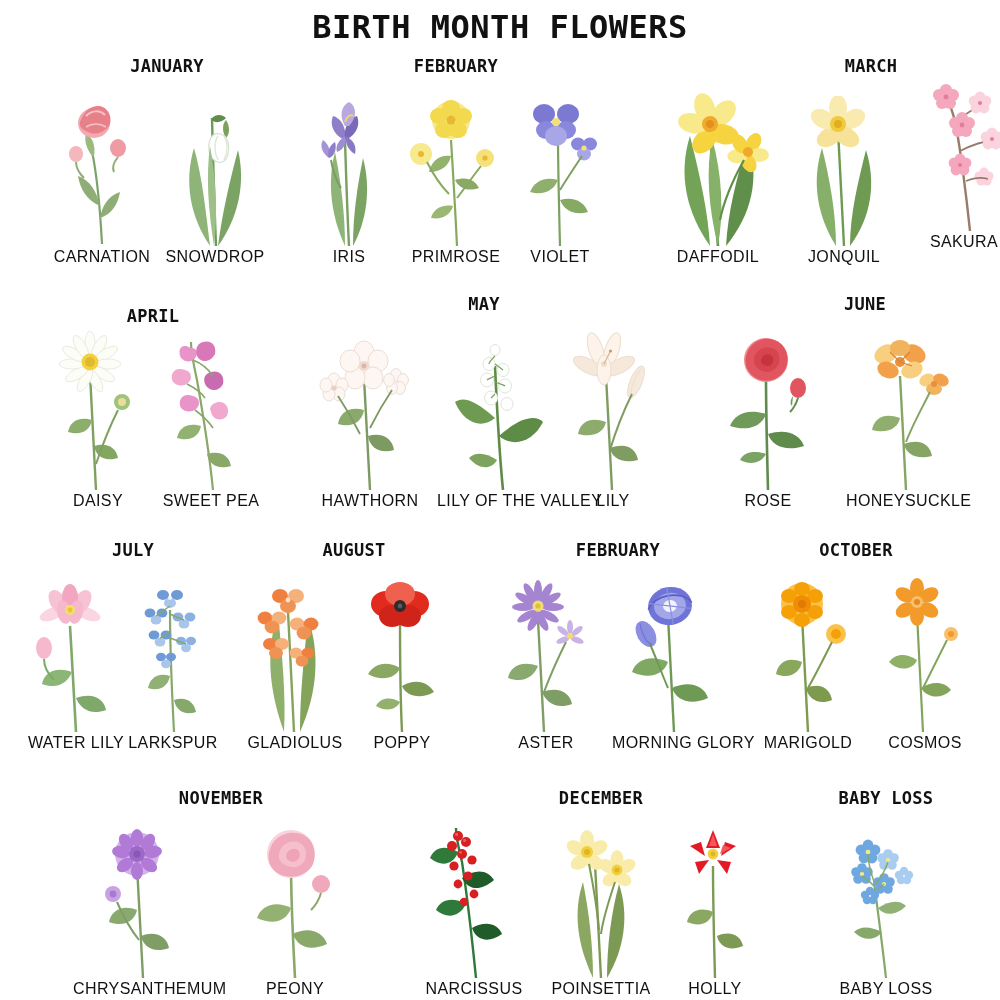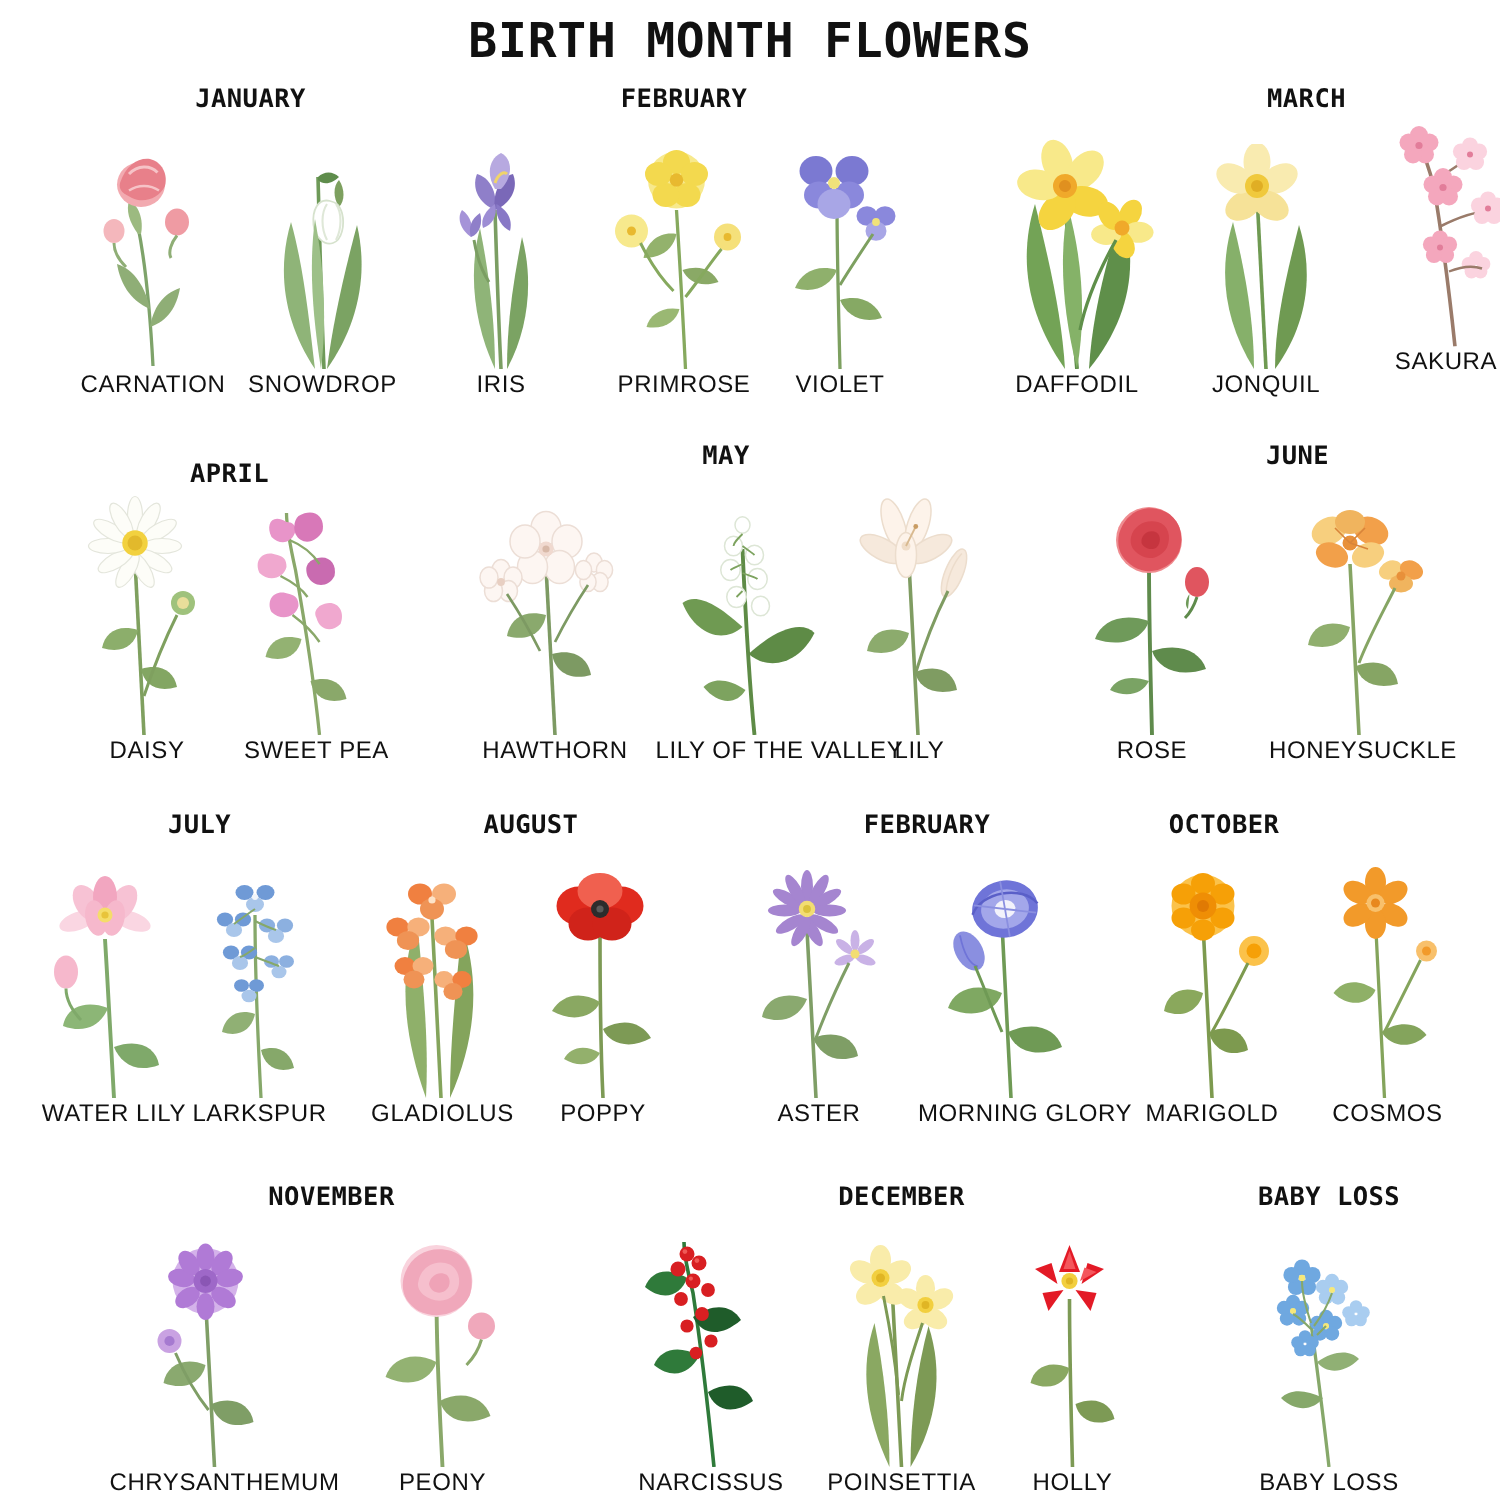--- a/index.html
+++ b/index.html
@@ -113,21 +113,21 @@
             <path d="M58 40 C54 46 54 56 58 64" stroke="#dfe8d8" stroke-width="1.4" fill="none"></path>
             <path d="M64 40 C68 46 68 56 64 64" stroke="#dfe8d8" stroke-width="1.4" fill="none"></path>
           </g>
           <path d="M50 150 C30 120 24 86 34 52 C42 80 46 116 50 150 Z" fill="#8fb478"></path>
           <path d="M58 150 C78 122 86 88 78 54 C70 84 62 118 58 150 Z" fill="#7ba363"></path>
           <path d="M54 150 C48 112 46 80 50 50 C56 82 58 118 54 150 Z" fill="#9dc088"></path>
         </svg>
         <div class="caption">SNOWDROP</div>
       </div>
 
-      <div class="cell" style="left:252px; top:28px; width:100px;">
+      <div class="cell" style="left:267px; top:28px; width:100px;">
         <svg class="art" viewBox="0 0 100 150">
           <path d="M50 150 C48 110 47 76 46 44" stroke="#7b9e63" stroke-width="2.4" fill="none"></path>
           <path d="M46 150 C32 120 28 86 36 56 C42 86 46 118 46 150 Z" fill="#8fb478"></path>
           <path d="M54 150 C68 124 72 92 64 62 C58 92 54 120 54 150 Z" fill="#7ba363"></path>
           <g>
             <path d="M46 44 C36 40 30 30 34 20 C42 22 48 32 46 44 Z" fill="#8f7fc9"></path>
             <path d="M46 44 C56 40 62 30 58 20 C50 22 44 32 46 44 Z" fill="#7a68b8"></path>
             <path d="M46 30 C40 20 42 10 50 6 C58 10 58 22 50 30 Z" fill="#b7a9e0"></path>
             <path d="M46 40 C40 44 36 50 38 56 C44 54 48 48 46 40 Z" fill="#9d8dd4"></path>
             <path d="M47 40 C54 44 58 50 56 58 C50 55 46 48 47 40 Z" fill="#8878c6"></path>
@@ -500,21 +500,21 @@
       </div>
 
     </div>
   </div>
 
   <div class="row" style="height:248px;">
     <div class="group-heads" style="top:8px;">
       <div class="group-head" style="left:133px;">JULY</div>
       <div class="group-head" style="left:354px;">AUGUST</div>
       <div class="group-head" style="left:618px;">FEBRUARY</div>
-      <div class="group-head" style="left:816px;text-align:center;">OCTOBER</div>
+      <div class="group-head" style="left:856px;text-align:center;">OCTOBER</div>
     </div>
     <div class="cells">
 
       <div class="cell" style="left:18px; top:20px; width:116px;">
         <svg class="art" viewBox="0 0 116 156">
           <path d="M58 156 C56 116 54 84 52 50" stroke="#7fa96a" stroke-width="2.6" fill="none"></path>
           <path d="M54 96 C38 90 26 96 24 108 C40 114 50 106 54 96 Z" fill="#8cb676"></path>
           <path d="M58 122 C74 116 86 122 88 134 C72 140 62 132 58 122 Z" fill="#7fa96a"></path>
           <g transform="translate(52,34)">
             <g>

